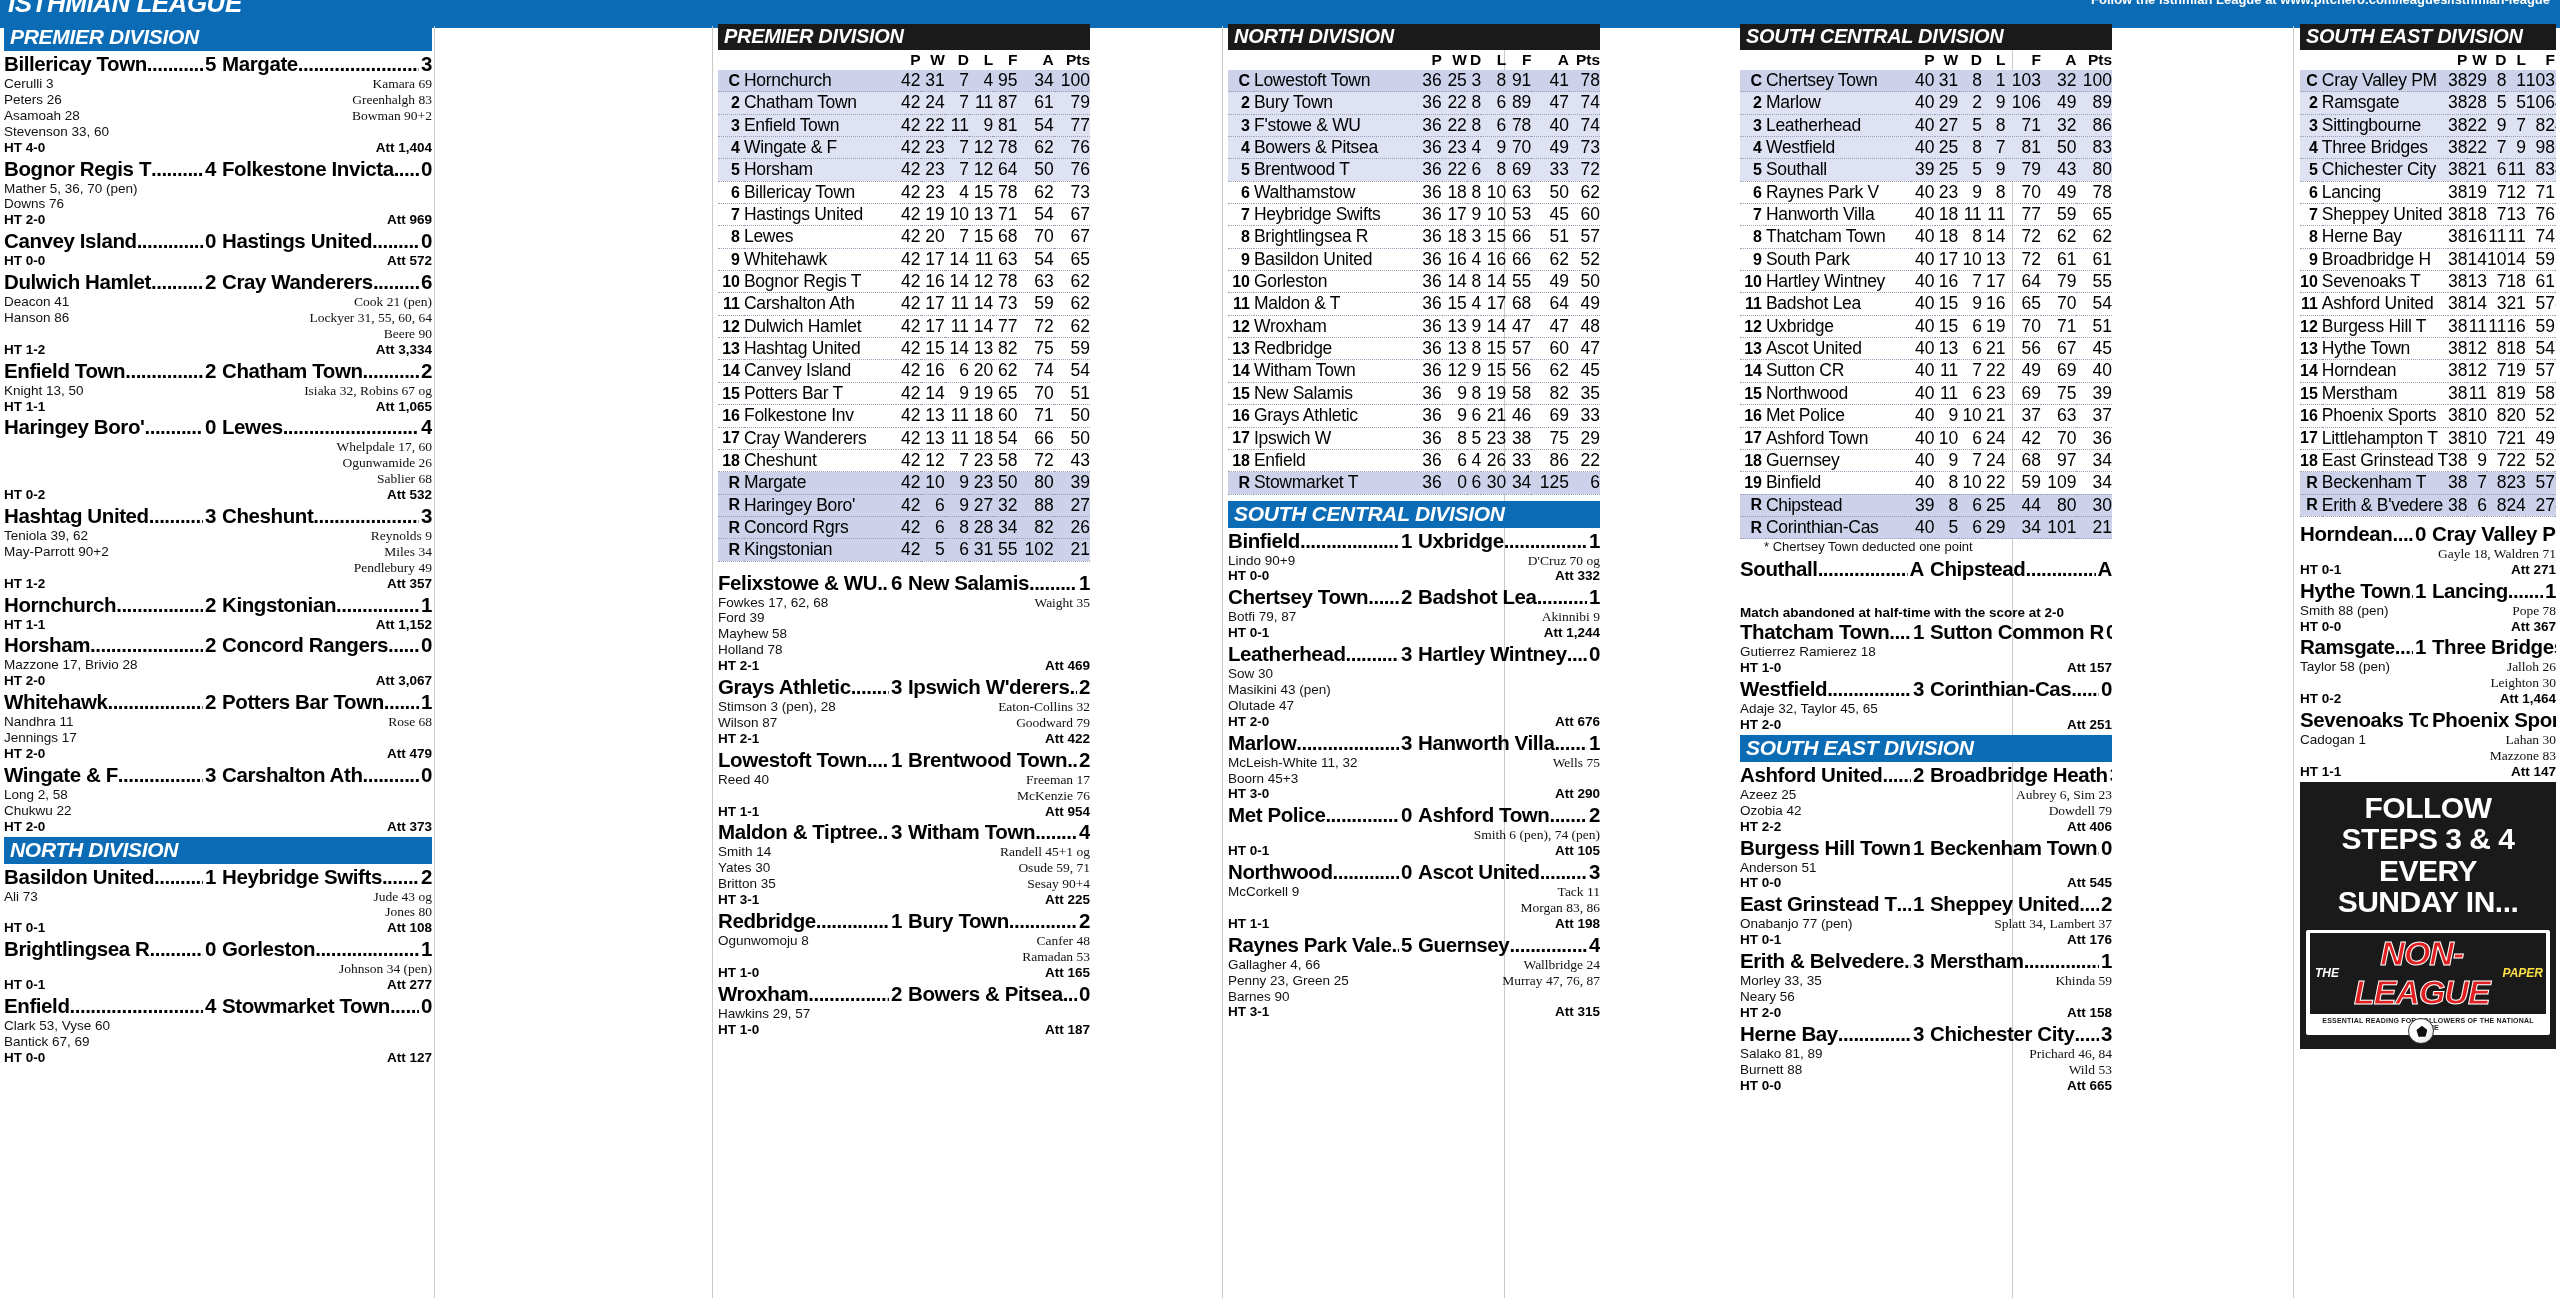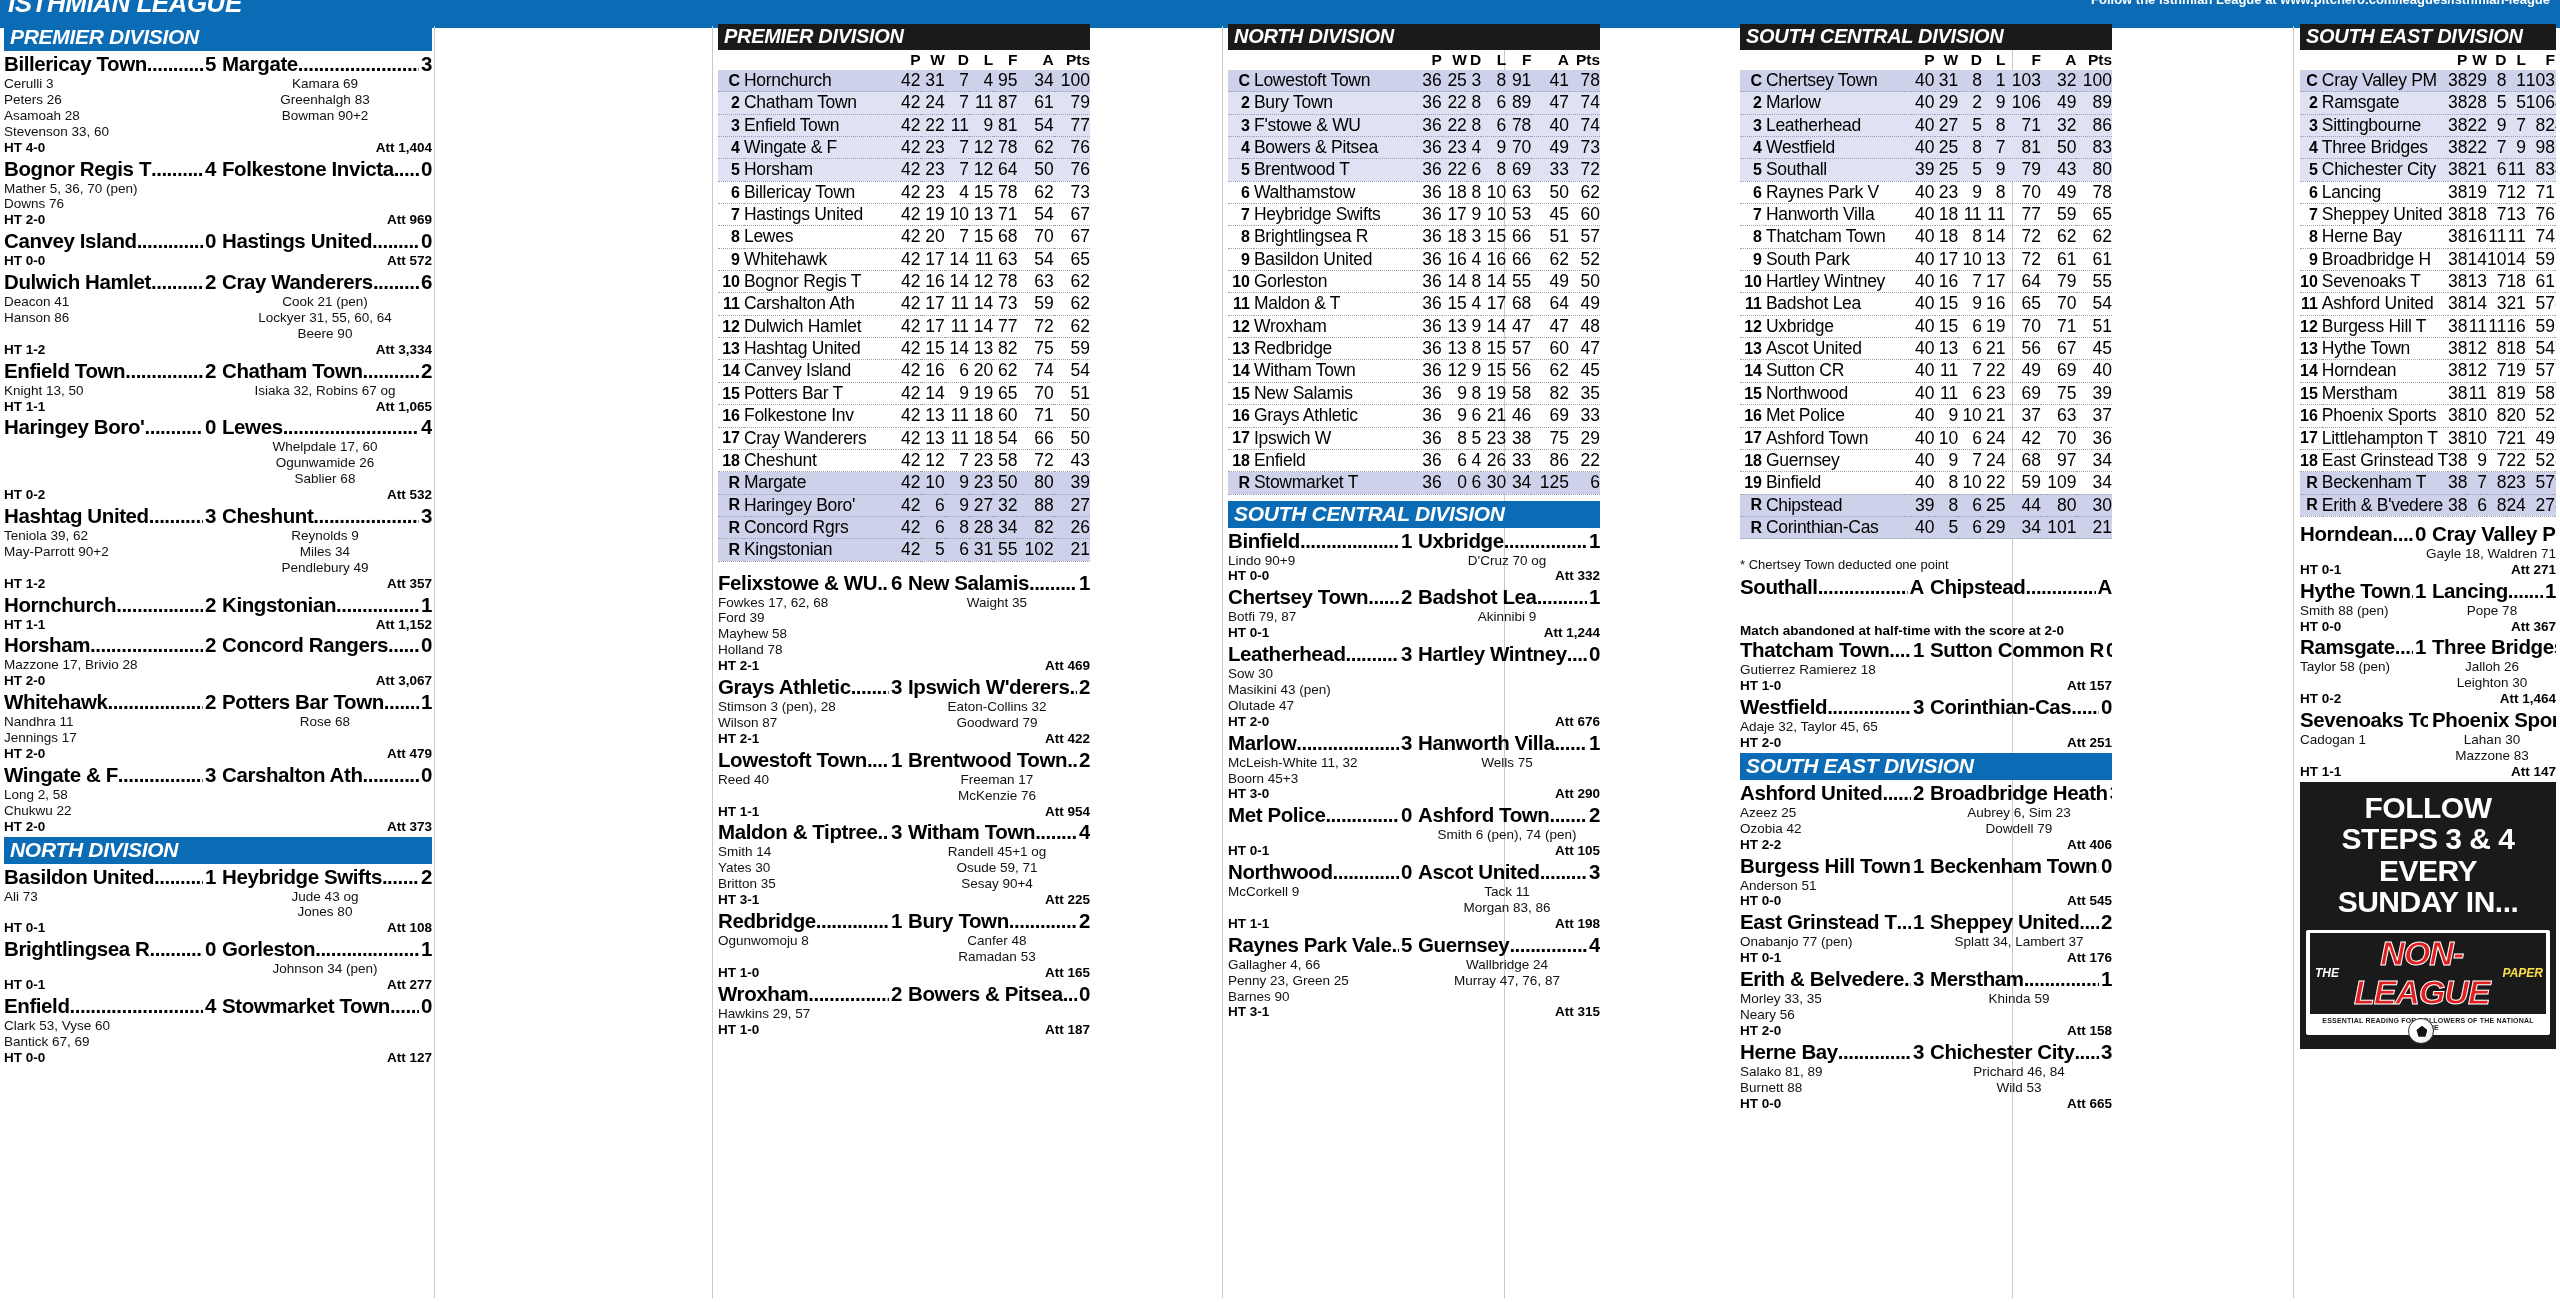--- a/index.html
+++ b/index.html
@@ -63,21 +63,21 @@
   .m-home { padding-right:2px; }
   .m-away { padding-left:4px; }
   .m-name { flex:0 0 auto; }
   .m-dots { flex:1 1 auto; overflow:hidden; white-space:nowrap; letter-spacing:-0.5px; }
   .m-score { flex:0 0 auto; padding-left:2px; }
 
   .scorers {
     display:flex; font-size:13.5px; line-height:1.18; color:#111;
   }
   .sc-l { flex:1 1 50%; text-align:left; }
-  .sc-r { flex:1 1 50%; text-align:center; }
+  .sc-r { flex:1 1 50%; text-align:right;font-family:Liberation Serif, serif; }
   .sc-l div, .sc-r div { white-space:nowrap; overflow:hidden; }
 
   .ht-row {
     display:flex; font-size:13.5px; font-weight:bold; line-height:1.25;
     margin-bottom:1px;
   }
   .ht { flex:1 1 50%; text-align:left; }
   .att { flex:1 1 50%; text-align:right; }
 
   .note-line { font-size:13.5px; font-weight:bold; line-height:1.2;margin-top:24px; }
@@ -91,21 +91,21 @@
   }
   .lt thead th.team-h { text-align:left; }
   .lt tbody tr { border-bottom:1px dotted #9aa0b5; }
   .lt tbody tr.shade td { background:#cdd2ea; }
   .lt tbody tr.shade2 td { background:#dfe2f2; }
   .lt tbody td { line-height:1.22; white-space:nowrap; }
   .lt td.pos { font-weight:bold; text-align:right; padding-right:4px; width:26px; font-size:16px; }
   .lt td.team { text-align:left; letter-spacing:-0.3px; }
   .lt td.num { text-align:right; font-variant-numeric:tabular-nums; }
 
-  .tbl-note { font-size:13px; padding-top:18px; color:#111; }
+  .tbl-note { font-size:13px; padding-top:0; color:#111;margin-left:24px; }
 
   
   .ad {
     background:#1a1a1a; color:#fff; text-align:center;
     padding:10px 6px 14px 6px;
   }
   .ad-line {
     font-weight:bold; font-size:30px; line-height:1.05;
     letter-spacing:-0.5px;
   }

